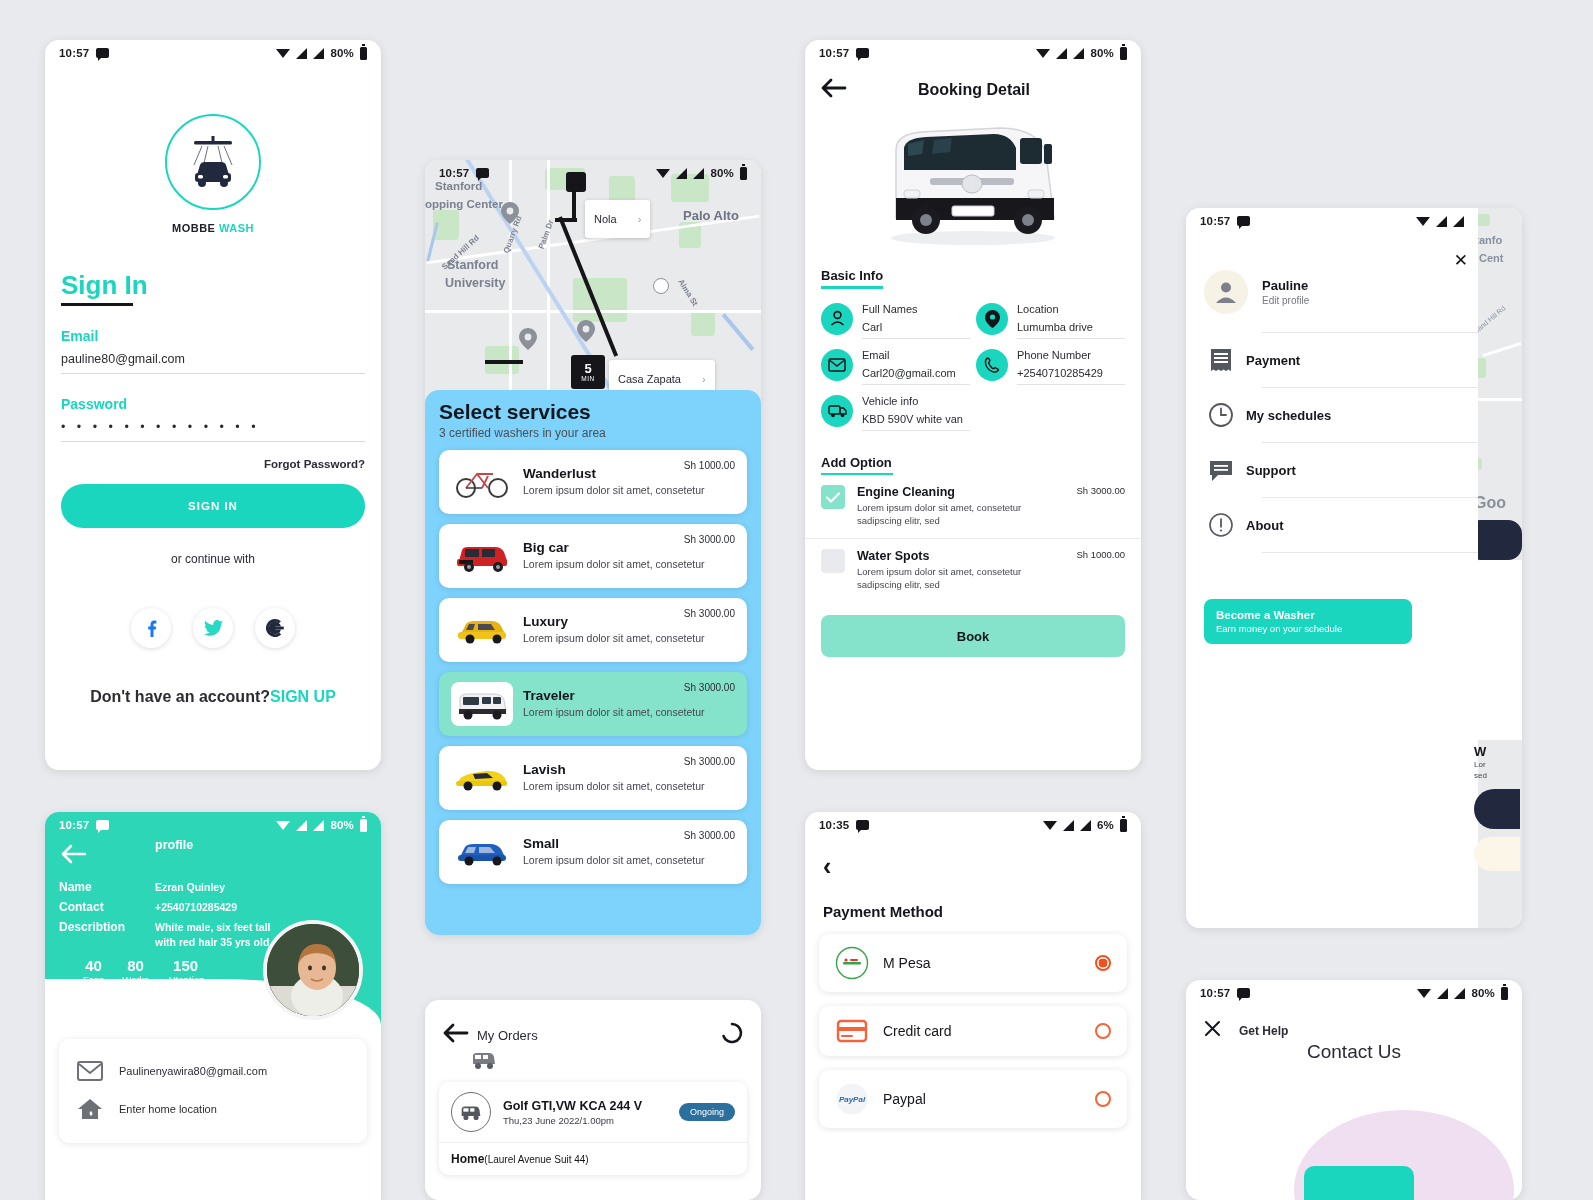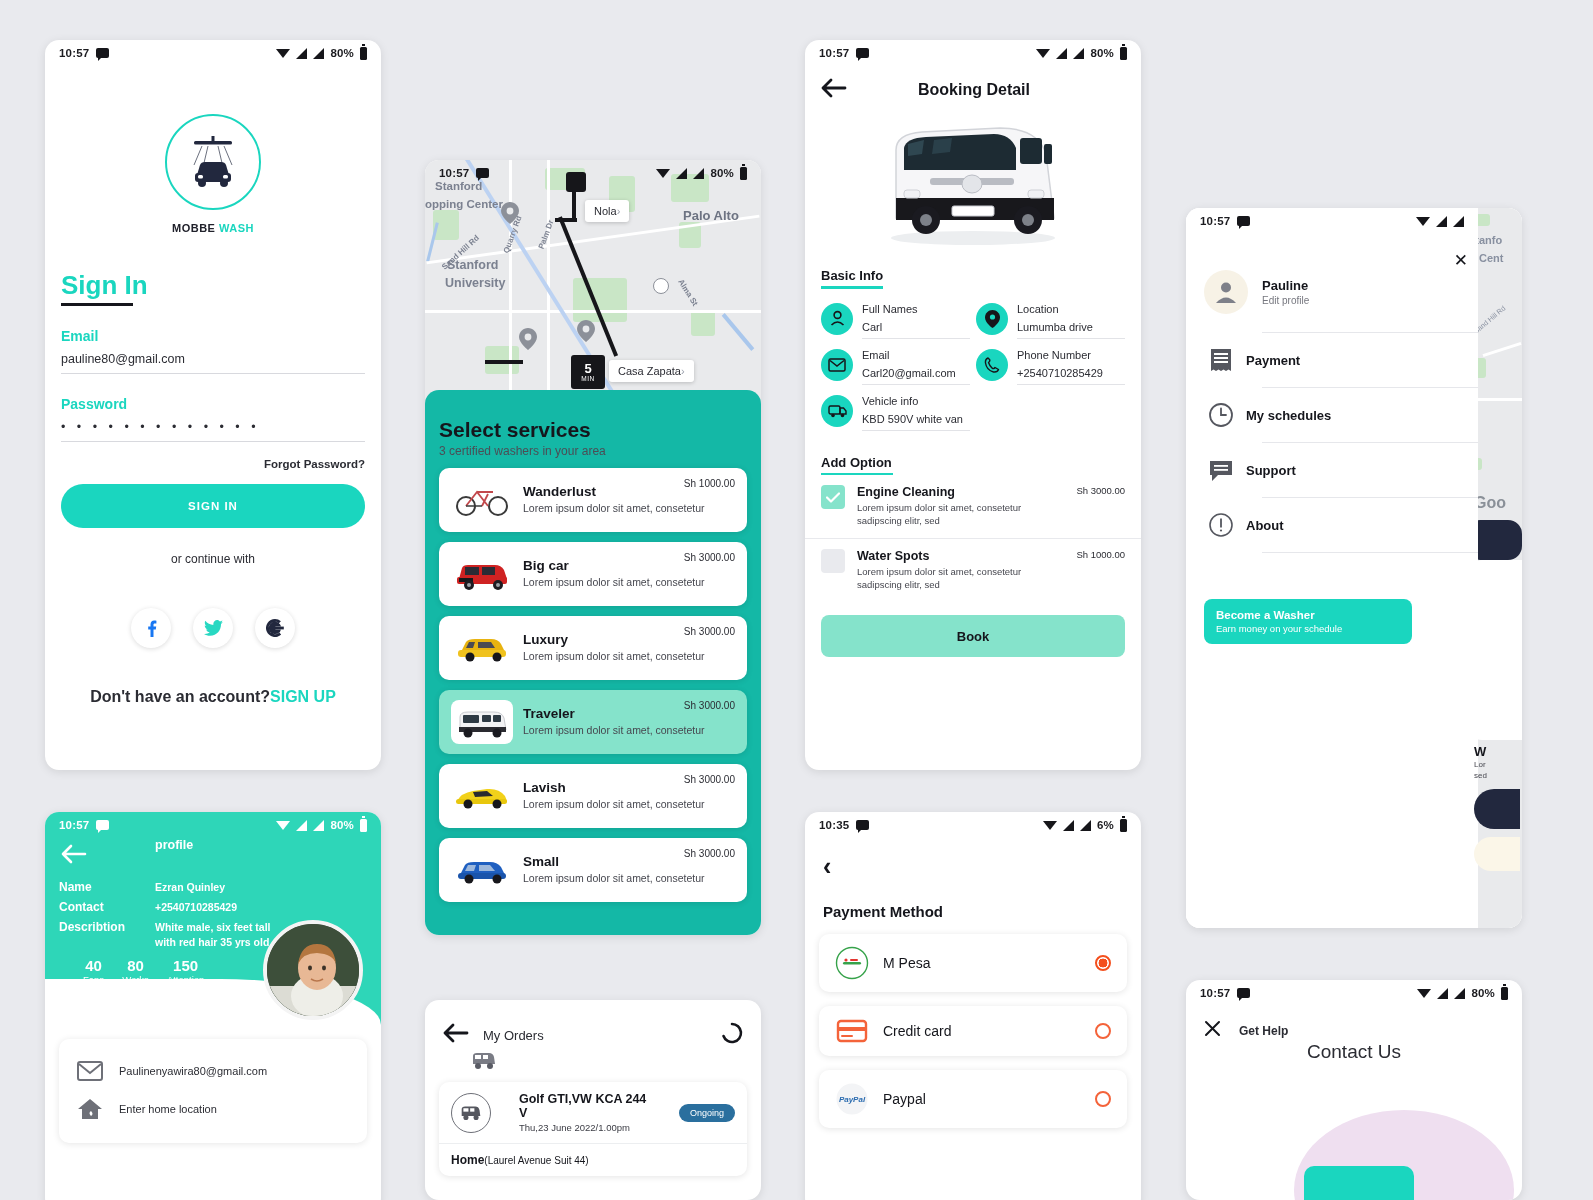--- a/index.html
+++ b/index.html
@@ -99,51 +99,51 @@
 
   
   #p3 { left: 425px; top: 160px; width: 336px; height: 775px; }
   .map { position:relative; height: 245px; background:#e9eaec; overflow:hidden; }
   .map-green { position:absolute; background:#c9e6c6; border-radius: 3px; }
   .map-road { position:absolute; background:#ffffff; }
   .map-water { position:absolute; background:#a9c7ec; }
   .map-lbl { position:absolute; font-size: 11.5px; color:#7b8190; font-weight:600; }
   .map-route { position:absolute; background:#16161a; }
   .map-chip {
-    position:absolute; background:#fff; border-radius:3px; padding: 5px 9px;
+    position:absolute; background:#fff; border-radius:3px; padding: 13px 9px;
     font-size: 11px; color:#2b2c33; box-shadow: 0 1px 4px rgba(0,0,0,0.2);
-    display:flex; align-items:center; gap: 0;
+    display:flex; align-items:center; gap: 21px;
   }
   .map-min { position:absolute; background:#16161a; color:#fff; border-radius:3px; width:34px; height:34px;
     display:flex; flex-direction:column; align-items:center; justify-content:center; }
   .map-min .m1 { font-size: 13px; font-weight:bold; line-height:1; }
   .map-min .m2 { font-size: 6.5px; letter-spacing:0.5px; }
   .map-pin { position:absolute; width:18px; height:22px; }
-  .sheet { position:absolute; left:0; right:0; top:230px; bottom:0; background:#14b8a6; border-radius:14px 14px 0 0; padding: 28px 14px 0 14px; }
+  .sheet { position:absolute; left:0; right:0; top:230px; bottom:0; background:#7dd3fc; border-radius:14px 14px 0 0; padding: 10px 14px 0 14px; }
   .sheet-title { font-size: 21px; font-weight:bold; color:#15161c; }
   .sheet-sub { font-size: 12px; color:#4c4d55; margin-top: 2px; }
   .svc {
     display:flex; align-items:center; gap: 10px; margin-top: 10px;
     background:#fff; border-radius:10px; padding: 10px 12px; box-shadow: 0 1px 6px rgba(0,0,0,0.12);
     position:relative; cursor:pointer;
   }
   .svc.sel { background:#85e3cb; }
   .svc-thumb { width: 62px; height: 44px; border-radius:8px; background:#fff; display:flex; align-items:center; justify-content:center; flex: none; }
   .svc-name { font-size: 13.5px; font-weight:bold; color:#15161c; }
   .svc-desc { font-size: 10.5px; color:#46474f; line-height:1.35; margin-top:2px; }
   .svc-price { position:absolute; right: 12px; top: 10px; font-size: 10px; color:#2b2c33; }
 
   
   #p4 { left: 425px; top: 1000px; width: 336px; height: 200px; }
-  .ord-head { display:flex; align-items:center; gap: 14px; padding: 22px 18px 0 18px; }
+  .ord-head { display:flex; align-items:center; gap: 8px; padding: 22px 18px 0 18px; }
   .ord-title { font-size: 13px; color:#2b2c33; }
   .ord-refresh { margin-left:auto; }
   .ord-van { margin: 2px 0 0 46px; }
   .ord-card { margin: 8px 14px 0 14px; border-radius:10px; box-shadow:0 1px 7px rgba(0,0,0,0.11); background:#fff; }
-  .ord-top { display:flex; align-items:center; gap: 28px; padding: 10px 12px; border-bottom:1px solid #eceef0; }
+  .ord-top { display:flex; align-items:center; gap: 12px; padding: 10px 12px; border-bottom:1px solid #eceef0; }
   .ord-circle { width:40px;height:40px;border-radius:50%;border:1.5px solid #6e7078; display:flex;align-items:center;justify-content:center; flex:none; }
   .ord-name { font-size: 12.5px; font-weight:bold; color:#15161c; }
   .ord-date { font-size: 9.5px; color:#3b3c44; margin-top:2px; }
   .badge { margin-left:auto; background:#2a6f9e; color:#fff; font-size:9px; padding:4px 11px; border-radius:10px; }
   .ord-home { padding: 9px 12px; font-size: 11px; color:#15161c; }
   .ord-home b { font-weight:bold; font-size:12px; }
   .ord-home span { font-size: 10px; }
 
   
   #p5 { left: 805px; top: 40px; width: 336px; height: 730px; }

